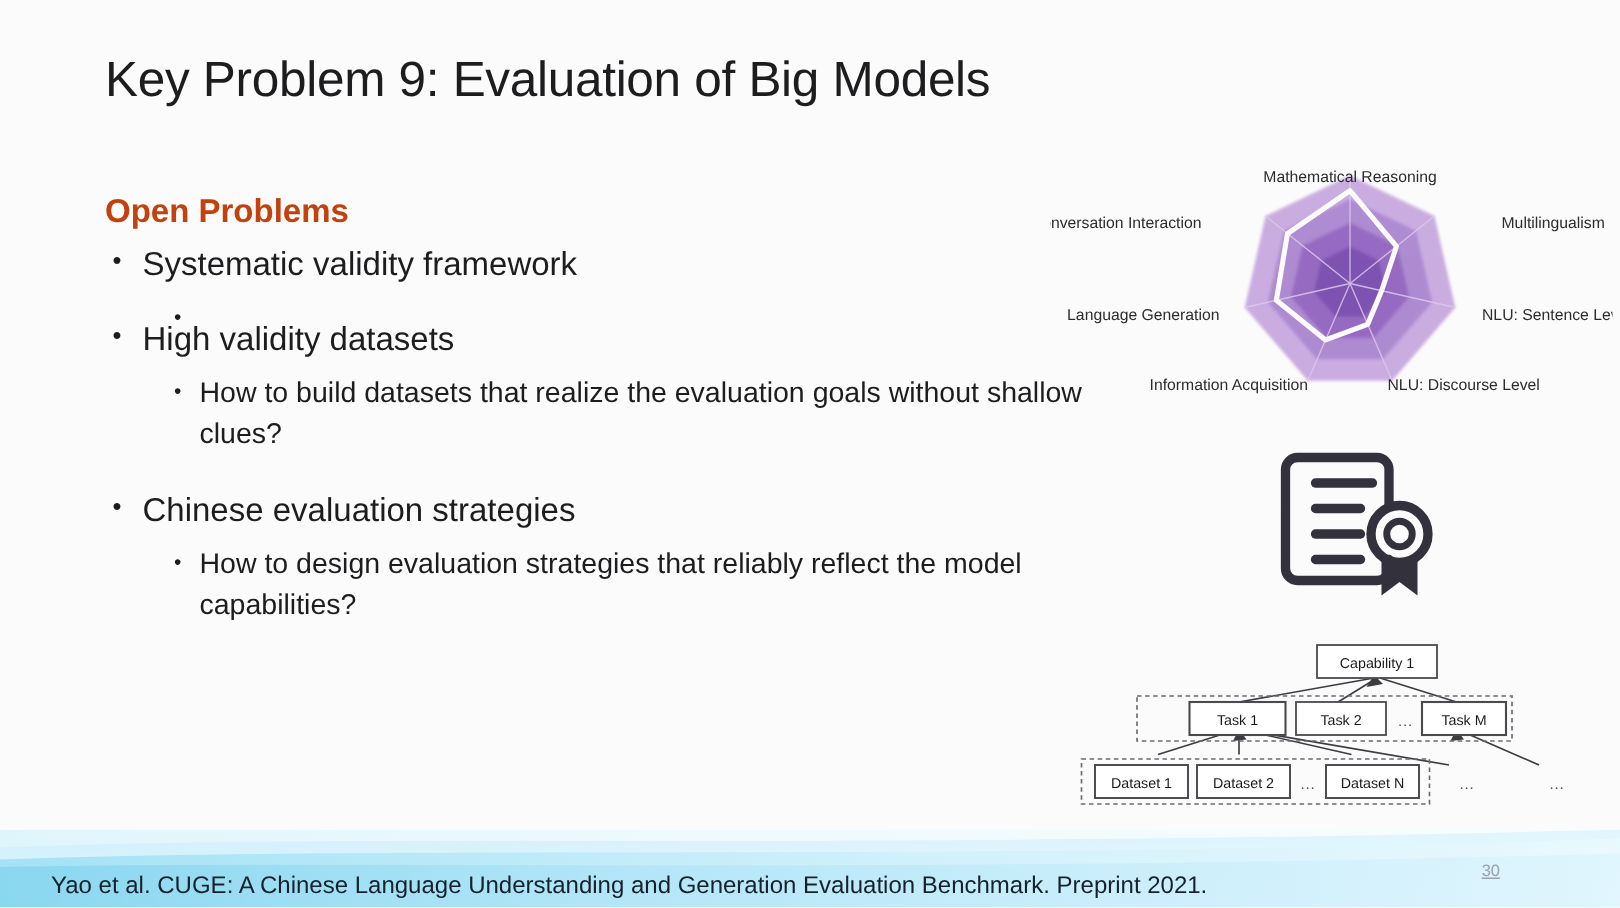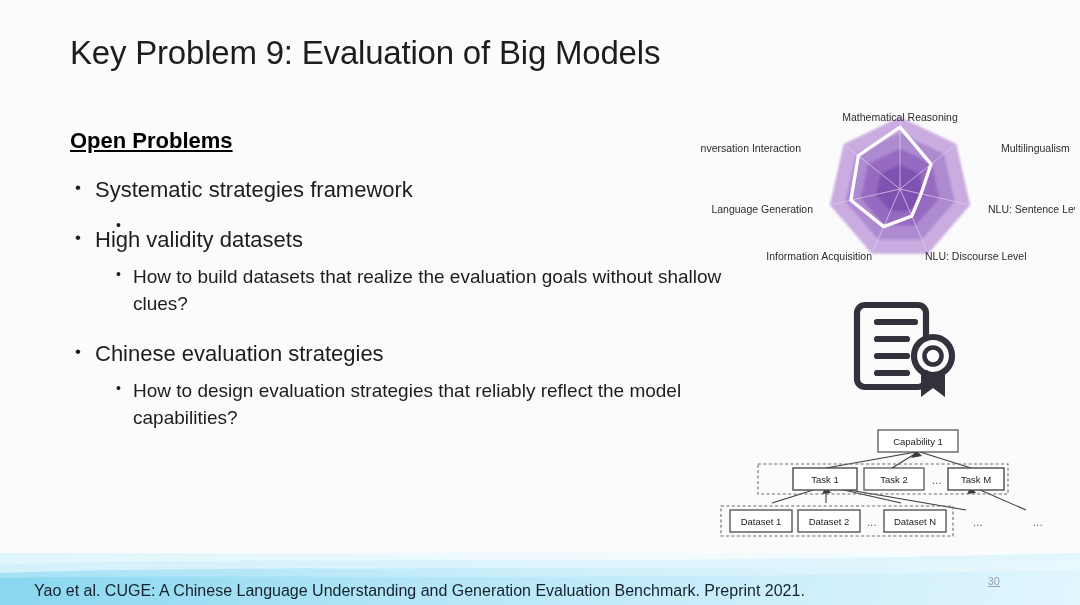--- a/index.html
+++ b/index.html
@@ -37,23 +37,22 @@
   #body-column {
     position: absolute;
     left: 70px;
     top: 128px;
     width: 660px;
   }
 
   #open-problems-heading {
     font-size: 22px;
     font-weight: bold;
-    color: #000000;
-    margin-bottom: 22px;
-    text-decoration: underline;
+    color: #c2410c;
+    margin-bottom: 8px;
   }
 
   .problem-block {
     margin-bottom: 22px;
   }
 
   .lvl1 {
     position: relative;
     padding-left: 25px;
     font-size: 22px;
@@ -169,21 +168,21 @@
 
   <div id="slide-title">Key Problem 9: Evaluation of Big Models</div>
 
   <div id="body-column">
 
     <div id="open-problems-heading">Open Problems</div>
 
     <div class="problem-block">
       <div class="lvl1">
         <span class="bullet">•</span>
-        <span>Systematic strategies framework</span>
+        <span>Systematic validity framework</span>
       </div>
       <div class="lvl2">
         <span class="bullet">•</span>
       </div>
     </div>
 
     <div class="problem-block">
       <div class="lvl1">
         <span class="bullet">•</span>
         <span>High validity datasets</span>

